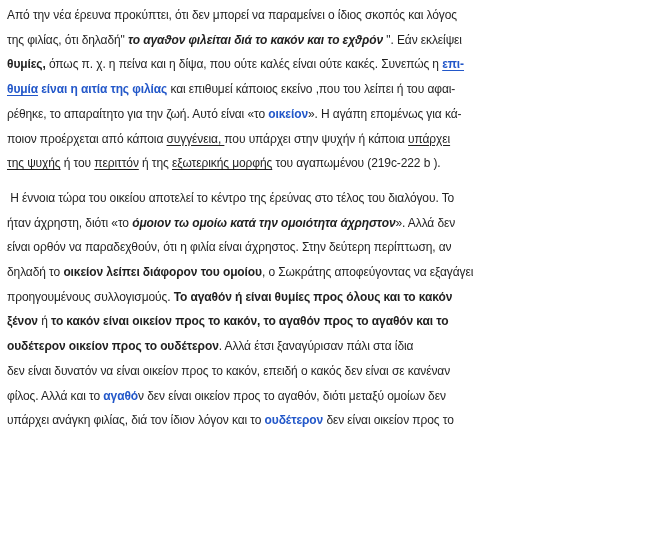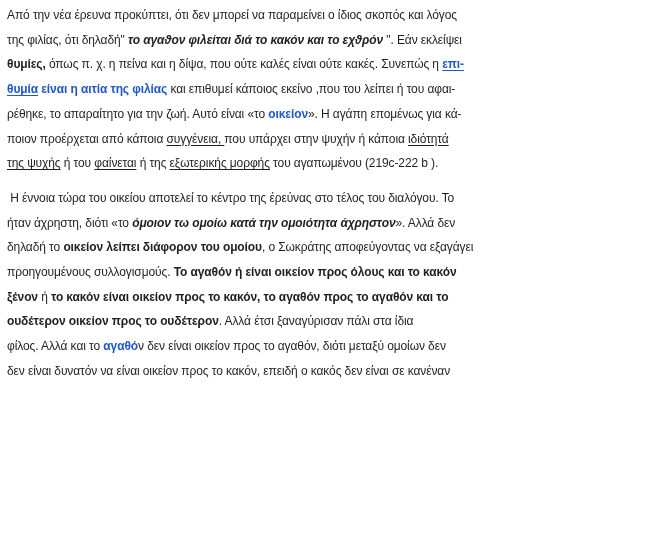--- a/index.html
+++ b/index.html
@@ -31,26 +31,28 @@
 </head>
 <body style="background: rgb(255, 255, 255);">
 
 <div class="doc">
     <div class="para">
       <div class="line"><span class="">Από την νέα έρευνα προκύπτει, ότι δεν μπορεί να παραμείνει ο ίδιος σκοπός και λόγος</span></div>
       <div class="line"><span class="">της φιλίας, ότι δηλαδή" </span><span class="b i">το αγαϑον φιλείται διά το κακόν και το εχϑρόν</span><span class=""> ". Εάν εκλείψει</span></div>
       <div class="line"><span class="b">θυμίες,</span><span class=""> όπως π. χ. η πείνα και η δίψα, που ούτε καλές είναι ούτε κακές. Συνεπώς η </span><span class="b c u">επι-</span></div>
       <div class="line"><span class="b c u">θυμία</span><span class=""> </span><span class="b c">είναι η αιτία της φιλίας</span><span class=""> και επιθυμεί κάποιος εκείνο ,που του λείπει ή του αφαι-</span></div>
       <div class="line"><span class="">ρέθηκε, το απαραίτητο για την ζωή. Αυτό είναι «το </span><span class="b c">οικείον</span><span class="">». Η αγάπη επομένως για κά-</span></div>
-      <div class="line"><span class="">ποιον προέρχεται από κάποια </span><span class="u">συγγένεια, </span><span class="">που υπάρχει στην ψυχήν ή κάποια </span><span class="u">ιδιότητά</span></div>
-      <div class="line"><span class="u">της ψυχής</span><span class=""> ή του </span><span class="u">φαίνεται</span><span class=""> ή της </span><span class="u">εξωτερικής μορφής</span><span class=""> του αγαπωμένου (219c-222 b ).</span></div>
+      <div class="line"><span class="">ποιον προέρχεται από κάποια </span><span class="u">συγγένεια, </span><span class="">που υπάρχει στην ψυχήν ή κάποια </span><span class="u">υπάρχει</span></div>
+      <div class="line"><span class="u">της ψυχής</span><span class=""> ή του </span><span class="u">περιττόν</span><span class=""> ή της </span><span class="u">εξωτερικής μορφής</span><span class=""> του αγαπωμένου (219c-222 b ).</span></div>
     </div>
     <div class="para">
       <div class="line"><span class=""> Η έννοια τώρα του οικείου αποτελεί το κέντρο της έρεύνας στο τέλος του διαλόγου. Το</span></div>
       <div class="line"><span class="">ήταν άχρηστη, διότι «το </span><span class="b i">όμοιον τω ομοίω κατά την ομοιότητα άχρηστον</span><span class="">». Αλλά δεν</span></div>
+      <div class="line"><span class="">είναι ορθόν να παραδεχθούν, ότι η φιλία είναι άχρηστος. Στην δεύτερη περίπτωση, αν</span></div>
       <div class="line"><span class="">δηλαδή το </span><span class="b">οικείον λείπει διάφορον του ομοίου</span><span class="">, ο Σωκράτης αποφεύγοντας να εξαγάγει</span></div>
-      <div class="line"><span class="">προηγουμένους συλλογισμούς. </span><span class="b">Το αγαθόν ή είναι οικείον προς όλους και το κακόν</span></div>
+      <div class="line"><span class="">προηγουμένους συλλογισμούς. </span><span class="b">Το αγαθόν ή είναι θυμίες προς όλους και το κακόν</span></div>
       <div class="line"><span class="b">ξένον</span><span class=""> ή </span><span class="b">το κακόν είναι οικείον προς το κακόν, το αγαθόν προς το αγαθόν και το</span></div>
       <div class="line"><span class="b">ουδέτερον οικείον προς το ουδέτερον</span><span class="">. Αλλά έτσι ξαναγύρισαν πάλι στα ίδια</span></div>
+      <div class="line"><span class="">δεν είναι δυνατόν να είναι οικείον προς το κακόν, επειδή ο κακός δεν είναι σε κανέναν</span></div>
       <div class="line"><span class="">φίλος. Αλλά και το </span><span class="b c">αγαθό</span><span class="">ν δεν είναι οικείον προς το αγαθόν, διότι μεταξύ ομοίων δεν</span></div>
-      <div class="line"><span class="">δεν είναι δυνατόν να είναι οικείον προς το κακόν, επειδή ο κακός δεν είναι σε κανέναν</span></div>
+      <div class="line"><span class="">υπάρχει ανάγκη φιλίας, διά τον ίδιον λόγον και το </span><span class="b c">ουδέτερον</span><span class=""> δεν είναι οικείον προς το</span></div>
     </div>
   </div>
 
 </body></html>

